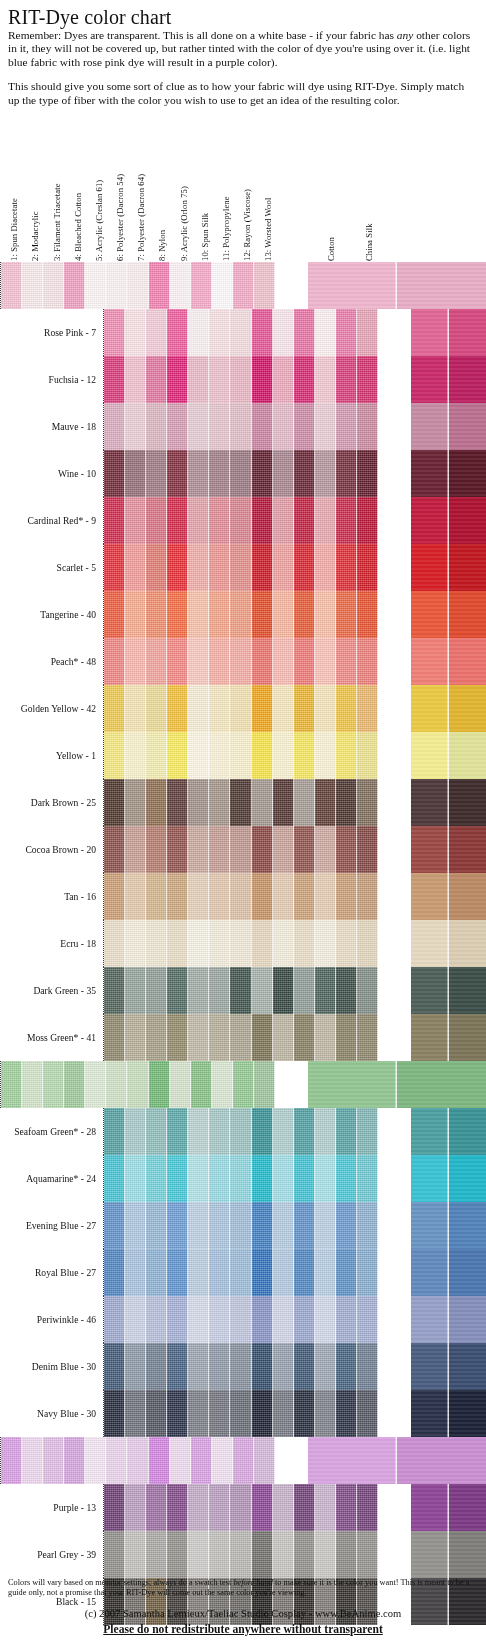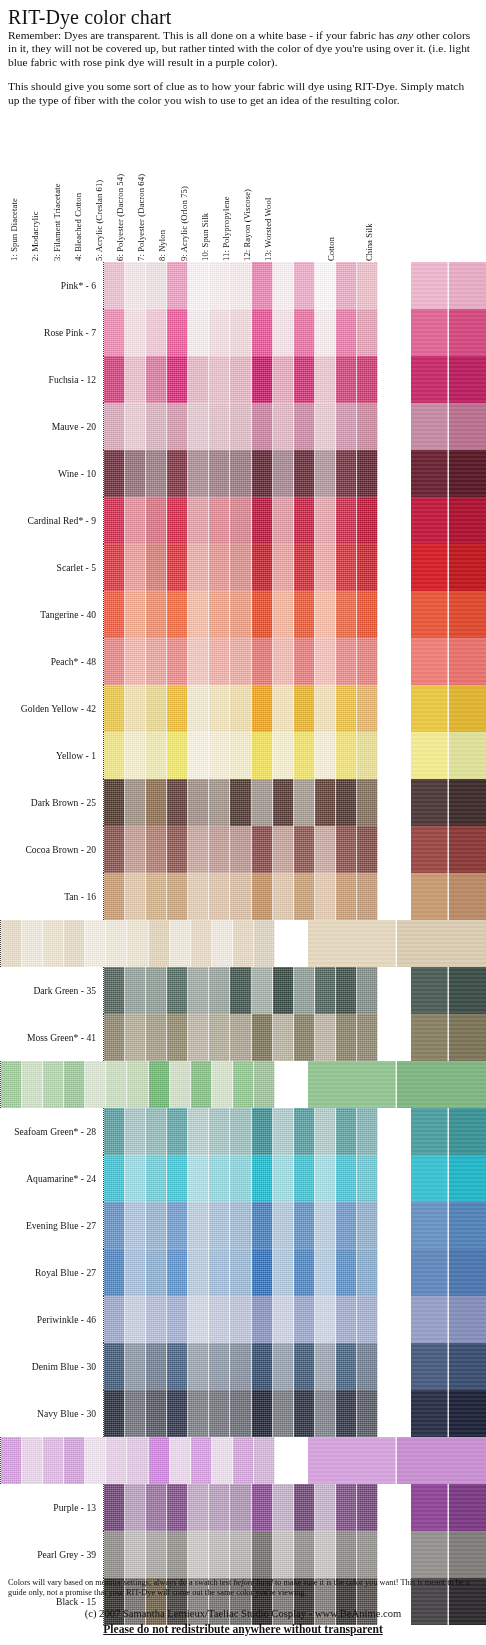--- a/index.html
+++ b/index.html
@@ -185,21 +185,20 @@
       <div class="colhead" style="left: 305.654px;"><span>10: Spun Silk</span></div>
       <div class="colhead" style="left: 326.808px;"><span>11: Polypropylene</span></div>
       <div class="colhead" style="left: 347.962px;"><span>12: Rayon (Viscose)</span></div>
       <div class="colhead" style="left: 369.115px;"><span>13: Worsted Wool</span></div>
       <div class="colhead" style="left: 432px;"><span>Cotton</span></div>
       <div class="colhead" style="left: 469.5px;"><span>China Silk</span></div>
     </div>
 
   <div id="grid">
       <div class="row">
-        <div class="rowlabel">Pink* - 6</div>
         <div class="swatches">
           <div class="mainblock">
             <div class="sw" style="background: rgb(242, 191, 210);"></div>
             <div class="sw" style="background: rgb(247, 233, 234);"></div>
             <div class="sw" style="background: rgb(243, 227, 230);"></div>
             <div class="sw" style="background: rgb(239, 156, 192);"></div>
             <div class="sw" style="background: rgb(251, 245, 246);"></div>
             <div class="sw" style="background: rgb(250, 241, 242);"></div>
             <div class="sw" style="background: rgb(248, 237, 238);"></div>
             <div class="sw" style="background: rgb(239, 127, 176);"></div>
@@ -260,21 +259,21 @@
             <div class="sw" style="background: rgb(207, 47, 107);"></div>
           </div>
           <div class="gap"></div>
           <div class="sideblock">
             <div class="sw" style="background: rgb(199, 43, 106);"></div>
             <div class="sw" style="background: rgb(185, 32, 96);"></div>
           </div>
         </div>
       </div>
       <div class="row">
-        <div class="rowlabel">Mauve - 20</div>
+        <div class="rowlabel">Mauve - 18</div>
         <div class="swatches">
           <div class="mainblock">
             <div class="sw" style="background: rgb(217, 169, 187);"></div>
             <div class="sw" style="background: rgb(232, 205, 212);"></div>
             <div class="sw" style="background: rgb(219, 180, 192);"></div>
             <div class="sw" style="background: rgb(211, 155, 177);"></div>
             <div class="sw" style="background: rgb(230, 202, 210);"></div>
             <div class="sw" style="background: rgb(227, 195, 204);"></div>
             <div class="sw" style="background: rgb(223, 188, 198);"></div>
             <div class="sw" style="background: rgb(203, 127, 159);"></div>
@@ -535,20 +534,21 @@
             <div class="sw" style="background: rgb(193, 154, 121);"></div>
           </div>
           <div class="gap"></div>
           <div class="sideblock">
             <div class="sw" style="background: rgb(200, 155, 115);"></div>
             <div class="sw" style="background: rgb(186, 138, 100);"></div>
           </div>
         </div>
       </div>
       <div class="row">
+        <div class="rowlabel">Ecru - 18</div>
         <div class="swatches">
           <div class="mainblock">
             <div class="sw" style="background: rgb(233, 221, 198);"></div>
             <div class="sw" style="background: rgb(242, 236, 220);"></div>
             <div class="sw" style="background: rgb(238, 229, 208);"></div>
             <div class="sw" style="background: rgb(232, 220, 196);"></div>
             <div class="sw" style="background: rgb(245, 240, 228);"></div>
             <div class="sw" style="background: rgb(242, 235, 219);"></div>
             <div class="sw" style="background: rgb(240, 231, 213);"></div>
             <div class="sw" style="background: rgb(229, 213, 186);"></div>

